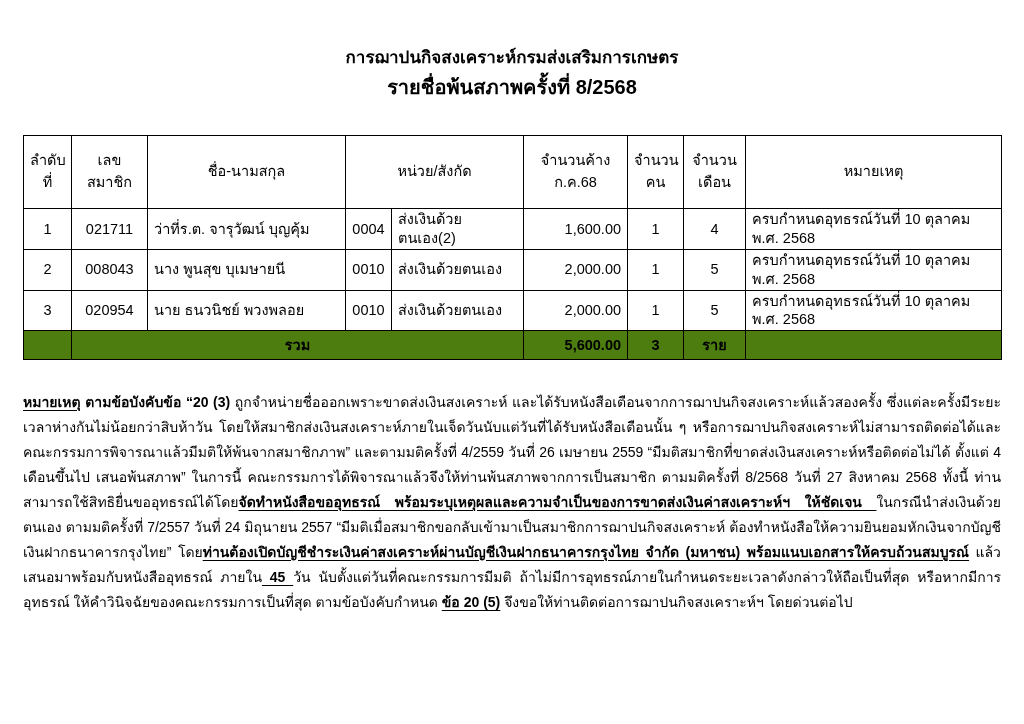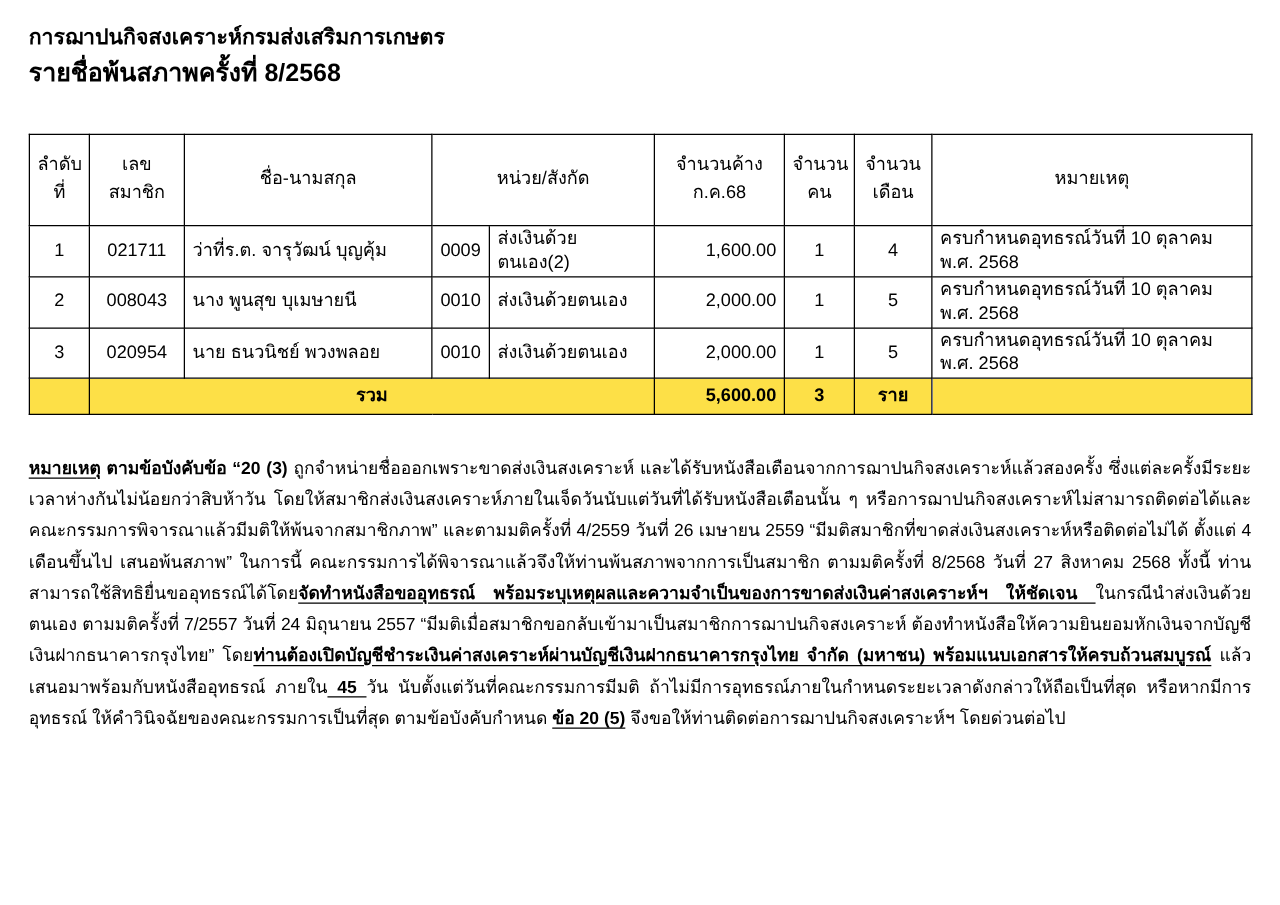--- a/index.html
+++ b/index.html
@@ -3,21 +3,21 @@
 <meta charset="utf-8">
 <style>
   html, body { margin: 0; padding: 0; background: #ffffff; }
   body {
     width: 1024px; height: 724px;
     font-family: "Liberation Sans", "DejaVu Sans", sans-serif;
     color: #000;
     -webkit-font-smoothing: antialiased;
   }
   .page { box-sizing: border-box; width: 1024px; padding: 16px 23px 0 23px; }
-  .title-block { text-align: left; }
+  .title-block { text-align: center; margin-top: 28px; }
   .doc-title { font-weight: bold; font-size: 17px; line-height: 1.6; }
   .doc-subtitle { font-weight: bold; font-size: 20px; line-height: 1.6; }
 
   table.members {
     border-collapse: collapse;
     table-layout: fixed;
     width: 978px;
     margin-top: 32px;
     font-size: 14.5px;
   }
@@ -31,21 +31,21 @@
     font-weight: normal;
     height: 70px;
     text-align: center;
     line-height: 1.5;
   }
   table.members tbody td { height: 26px; line-height: 1.3; }
   .c { text-align: center; }
   .l { text-align: left; }
   .num { text-align: right; }
   tr.summary-row td {
-    background: #fde047;
+    background: #4d7c0f;
     font-weight: bold;
     height: 26px;
   }
   .notes {
     width: 978px;
     margin-top: 30px;
     font-size: 14px;
     line-height: 1.78;
     text-align: justify;
   }
@@ -99,21 +99,21 @@
           <div>เดือน</div>
         </th>
         <th>หมายเหตุ</th>
       </tr>
     </thead>
     <tbody>
       <tr>
         <td class="c">1</td>
         <td class="c">021711</td>
         <td class="l">ว่าที่ร.ต. จารุวัฒน์  บุญคุ้ม</td>
-        <td class="c">0009</td>
+        <td class="c">0004</td>
         <td class="l">ส่งเงินด้วยตนเอง(2)</td>
         <td class="num">1,600.00</td>
         <td class="c">1</td>
         <td class="c">4</td>
         <td class="l">ครบกำหนดอุทธรณ์วันที่  10  ตุลาคม  พ.ศ. 2568</td>
       </tr>
       <tr>
         <td class="c">2</td>
         <td class="c">008043</td>
         <td class="l">นาง พูนสุข  บุเมษายนี</td>

